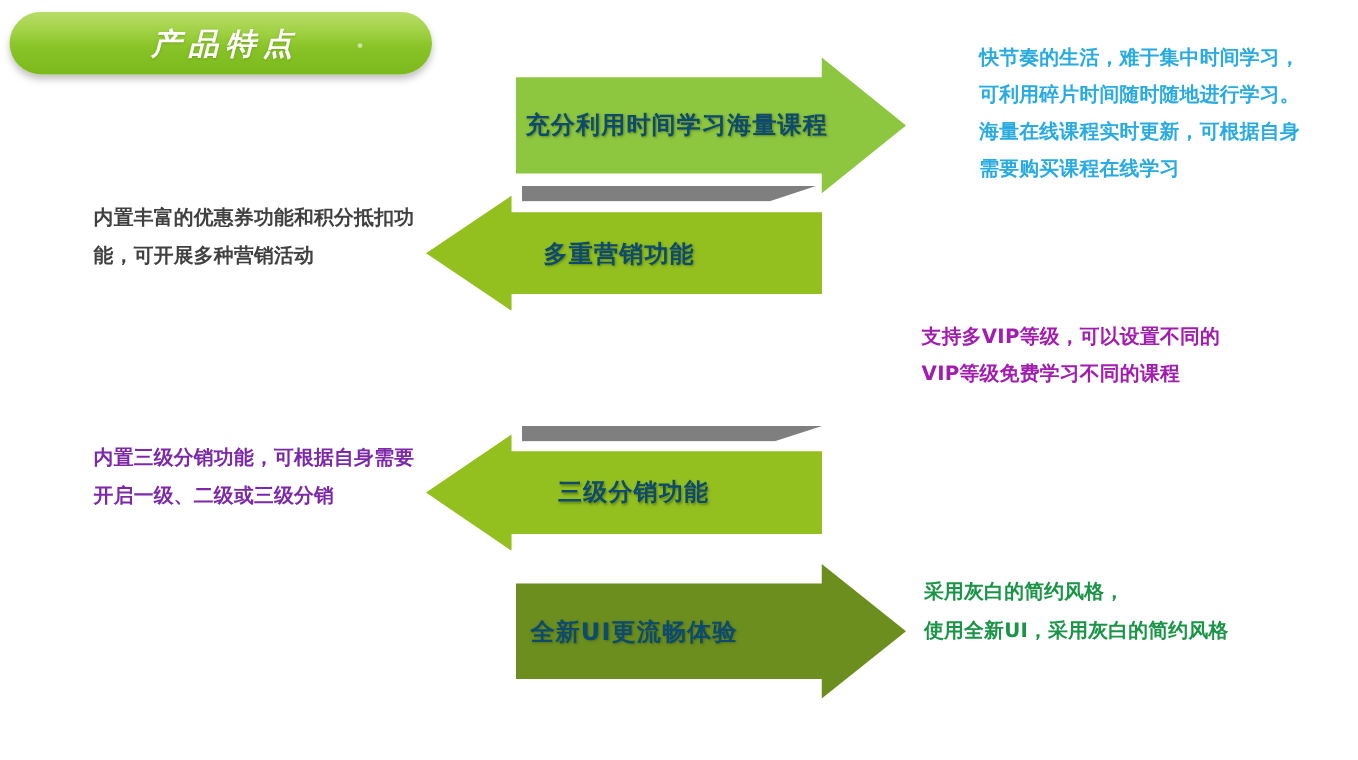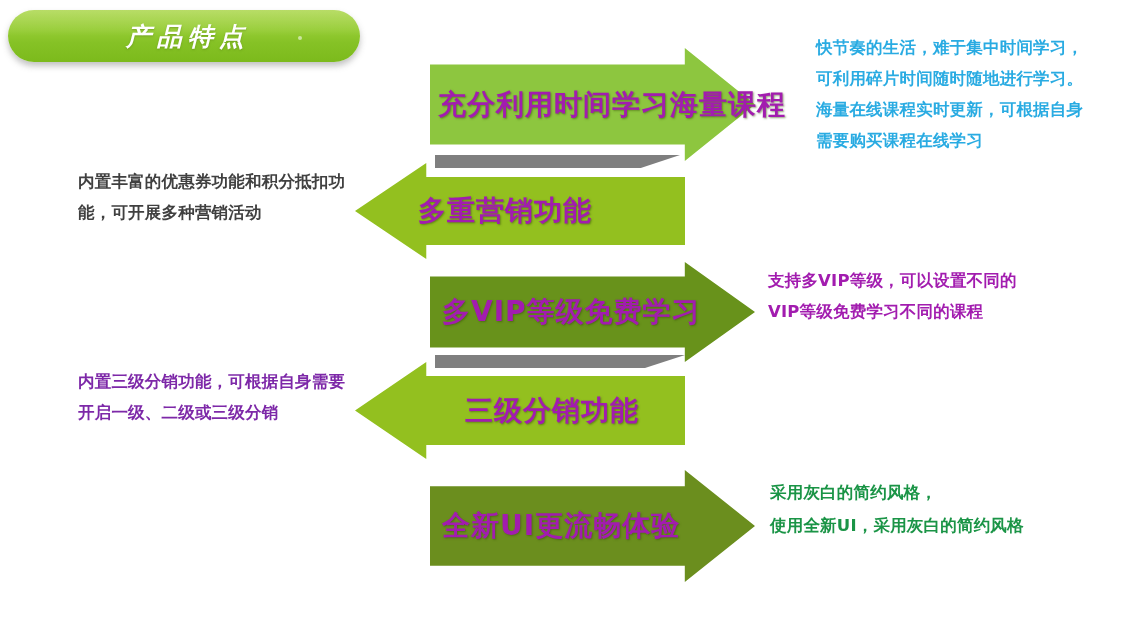--- a/index.html
+++ b/index.html
@@ -76,22 +76,22 @@
   
   .arrow {
     position: absolute;
     display: flex;
     align-items: center;
     box-sizing: border-box;
   }
   .arrow .arrow-label {
     position: relative;
     z-index: 3;
-    color: #a21caf;
-    font-size: 28px;
+    color: #0c4a6e;
+    font-size: 20px;
     font-weight: 700;
     letter-spacing: 1px;
     white-space: nowrap;
     text-shadow: 1px 1px 2px rgba(60,85,15,0.55);
   }
 
   
   .arrow-shape {
     position: absolute;
     inset: 0;
@@ -112,21 +112,21 @@
     clip-path: polygon(100% 14.5%, 21.6% 14.5%, 21.6% 0%, 0% 50%, 21.6% 100%, 21.6% 85.5%, 100% 85.5%);
   }
 
   
   #arrow-1 { left: 430px; top: 48px;  width: 325px; height: 113px; }
   #arrow-1 .arrow-shape { background: #8dc63f; }
   #arrow-1 .arrow-label { margin-left: 8px; }
 
   #arrow-2 { left: 355px; top: 163px; width: 330px; height: 96px; }
   #arrow-2 .arrow-shape { background: #93c01f; }
-  #arrow-2 .arrow-label { margin-left: 63px; }
+  #arrow-2 .arrow-label { margin-left: 98px; }
 
   #arrow-3 { left: 430px; top: 262px; width: 325px; height: 100px; }
   #arrow-3 .arrow-shape { background: #68921b; }
   #arrow-3 .arrow-label { margin-left: 12px; }
 
   #arrow-4 { left: 355px; top: 362px; width: 330px; height: 97px; }
   #arrow-4 .arrow-shape { background: #93c01f; }
   #arrow-4 .arrow-label { margin-left: 110px; }
 
   #arrow-5 { left: 430px; top: 470px; width: 325px; height: 112px; }
@@ -180,24 +180,20 @@
   <div class="arrow right" id="arrow-1">
     <div class="arrow-shape" style="background: rgb(141, 198, 63);"></div>
     <span class="arrow-label">充分利用时间学习海量课程</span>
   </div>
 
   <div class="arrow left" id="arrow-2">
     <div class="arrow-shape" style="background: rgb(147, 192, 31);"></div>
     <span class="arrow-label">多重营销功能</span>
   </div>
 
-  <div class="arrow right" id="arrow-3">
-    <div class="arrow-shape" style="background: rgb(104, 146, 27);"></div>
-    <span class="arrow-label">多VIP等级免费学习</span>
-  </div>
 
   <div class="arrow left" id="arrow-4">
     <div class="arrow-shape" style="background: rgb(147, 192, 31);"></div>
     <span class="arrow-label">三级分销功能</span>
   </div>
 
   <div class="arrow right" id="arrow-5">
     <div class="arrow-shape" style="background: rgb(107, 142, 30);"></div>
     <span class="arrow-label">全新UI更流畅体验</span>
   </div>

